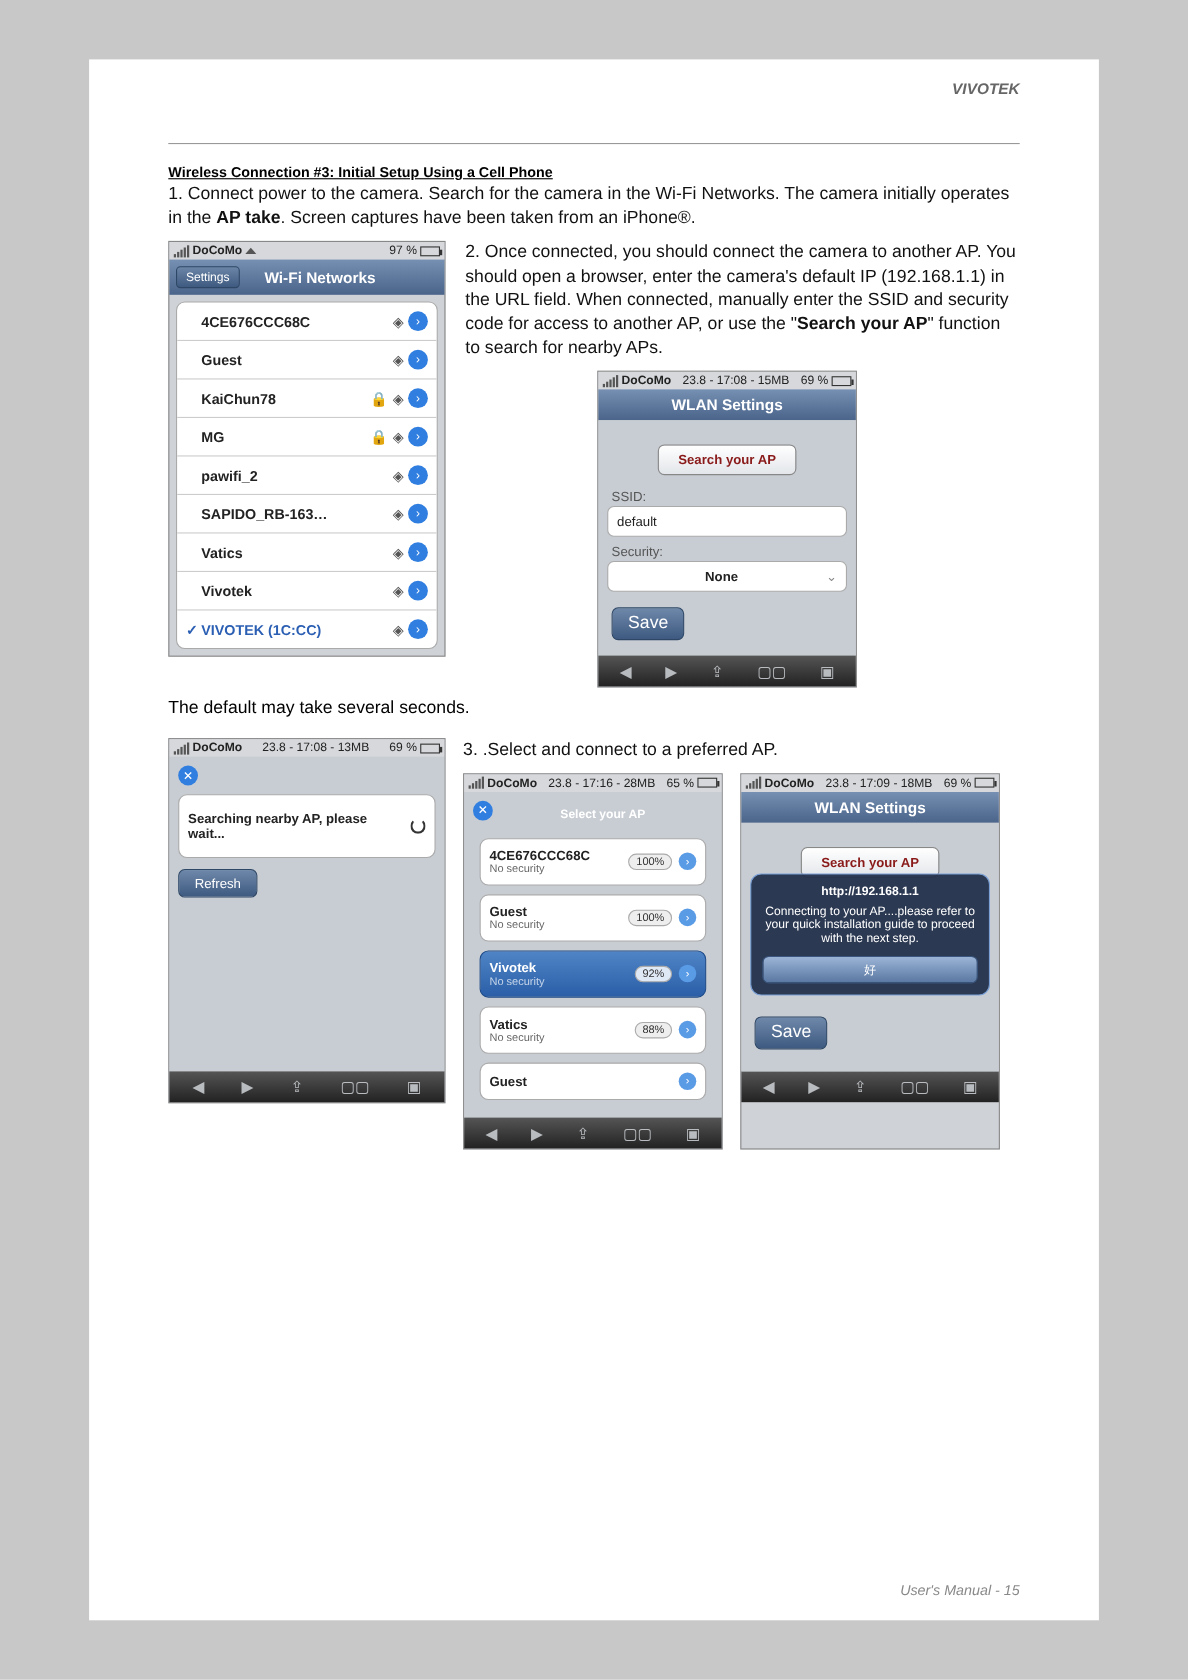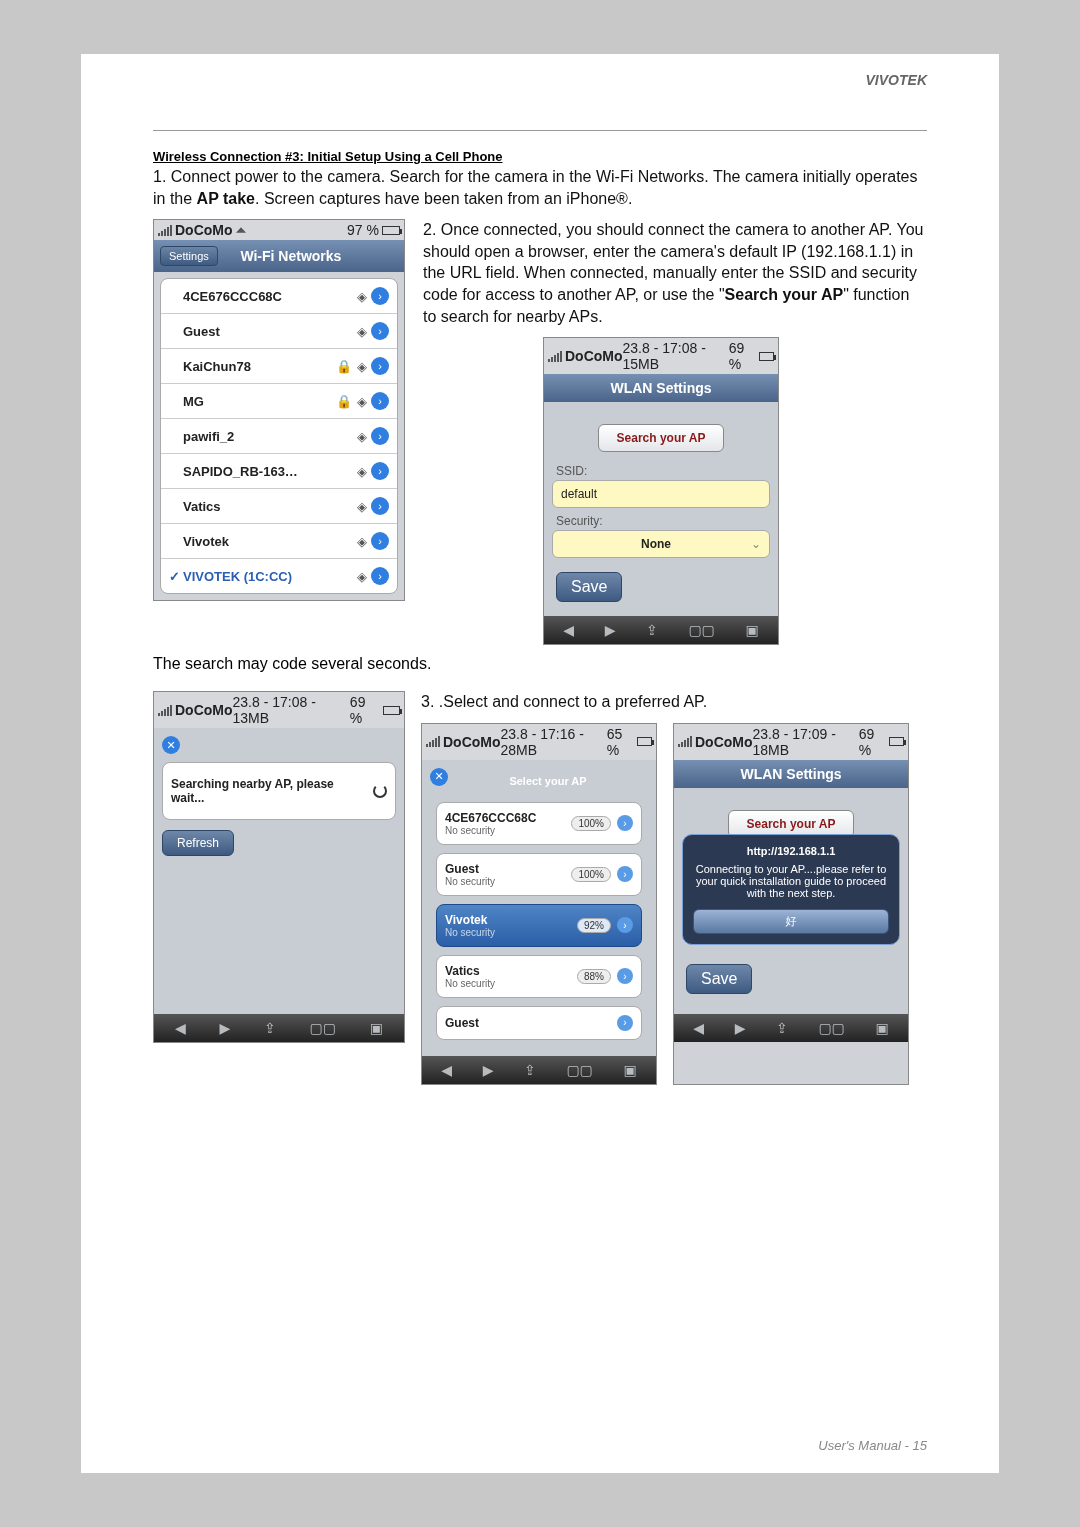--- a/index.html
+++ b/index.html
@@ -10,21 +10,21 @@
   .section-title { font-weight: bold; font-size: 13px; text-decoration: underline; margin-bottom: 2px; }
   .body-text { font-size: 16px; line-height: 1.35; color: #111; }
   .body-text b { font-weight: bold; }
   .row1 { display: flex; align-items: flex-start; gap: 18px; margin-top: 10px; }
   .col { flex: 1; }
   .caption { font-size: 16px; margin: 10px 0 8px 0; }
 
   
   .phone { width: 252px; border: 1px solid #888; background: #cfd3d7; font-size: 11px; color: #222; }
   .phone.small { width: 236px; }
-  .status-bar { display: flex; align-items: center; justify-content: space-between; padding: 2px 4px; font-size: 14px; background: #d6d8db; }
+  .status-bar { display: flex; align-items: center; justify-content: space-between; padding: 2px 4px; font-size: 11px; background: #d6d8db; }
   .status-left, .status-right { display: flex; align-items: center; gap: 3px; }
   .sig { display: inline-flex; align-items: flex-end; gap: 1px; }
   .sig span { width: 2px; background: #555; display: inline-block; }
   .sig span:nth-child(1){height:3px}.sig span:nth-child(2){height:5px}.sig span:nth-child(3){height:7px}.sig span:nth-child(4){height:9px}.sig span:nth-child(5){height:11px}
   .wifi-ic { display:inline-block; width:0;height:0; border-left:5px solid transparent;border-right:5px solid transparent;border-bottom:8px solid #555; transform: scaleY(.7);}
   .batt { display:inline-block; width:18px;height:9px;border:1px solid #333; position:relative;}
   .batt::after{content:"";position:absolute;right:-3px;top:2px;width:2px;height:5px;background:#333;}
   .batt .fill{background:#3a3;height:100%;}
 
   .navbar { background: linear-gradient(#7690b3,#4a648a); color:#fff; padding:6px; display:flex; align-items:center; gap:6px; }
@@ -39,21 +39,21 @@
   .wifi-row .name{flex:1; font-weight:bold;}
   .wifi-row.sel .name{color:#2b5fb3;}
   .wifi-row .lock{color:#888; margin-right:4px;}
   .wifi-row .arcs{color:#555; margin-right:4px;}
   .wifi-row .arrow{width:18px;height:18px;border-radius:50%;background:#2f7ee0;color:#fff;display:flex;align-items:center;justify-content:center;font-size:11px;}
 
   
   .wlan-body{background:#c8cdd3; padding:10px 8px 0 8px;}
   .search-btn{display:block;margin:12px auto;background:linear-gradient(#fff,#e3e6ea);border:1px solid #888;border-radius:6px;padding:6px 18px;font-size:12px;color:#8a1a1a;font-weight:bold;}
   .field-lbl{font-size:12px;color:#555;margin:6px 4px 2px 4px;}
-  .field-box{background:#fef9c3;border:1px solid #aaa;border-radius:6px;padding:6px 8px;font-size:12px;display:flex;align-items:flex-start;}
+  .field-box{background:#ffffff;border:1px solid #aaa;border-radius:6px;padding:6px 8px;font-size:12px;display:flex;align-items:flex-start;}
   .field-box .val{flex:1;text-align:left;}
   .field-box.center .val{text-align:center;font-weight:bold;}
   .field-box .chev{color:#888;}
   .save-btn{background:linear-gradient(#6e88aa,#3e5a80);color:#fff;border:1px solid #2e4766;border-radius:6px;padding:5px 14px;font-size:16px;margin:14px 4px;}
   .bottom-bar{background:linear-gradient(#555,#222);display:flex;justify-content:space-around;align-items:center;padding:6px 4px;color:#cfd3d7;}
   .bottom-bar span{font-size:14px;opacity:.85;}
 
   
   .search-body{background:#c8cdd3; padding:8px;}
   .white-card{background:#fff;border:1px solid #aaa;border-radius:8px;padding:14px 8px;margin-bottom:10px;font-size:12px;display:flex;align-items:center;gap:6px;}
@@ -222,21 +222,21 @@
           <span>◀</span>
             <span>▶</span>
             <span>⇪</span>
             <span>▢▢</span>
             <span>▣</span>
         </div>
       </div>
     </div>
   </div>
 
-  <p class="caption">The search may code several seconds.</p>
+  <p class="caption">The default may take several seconds.</p>
 
   <div class="lower-grid">
 
     <div class="phone">
       <div class="status-bar">
         <div class="status-left">
             <span class="sig">
               <span></span>
               <span></span>
               <span></span>

